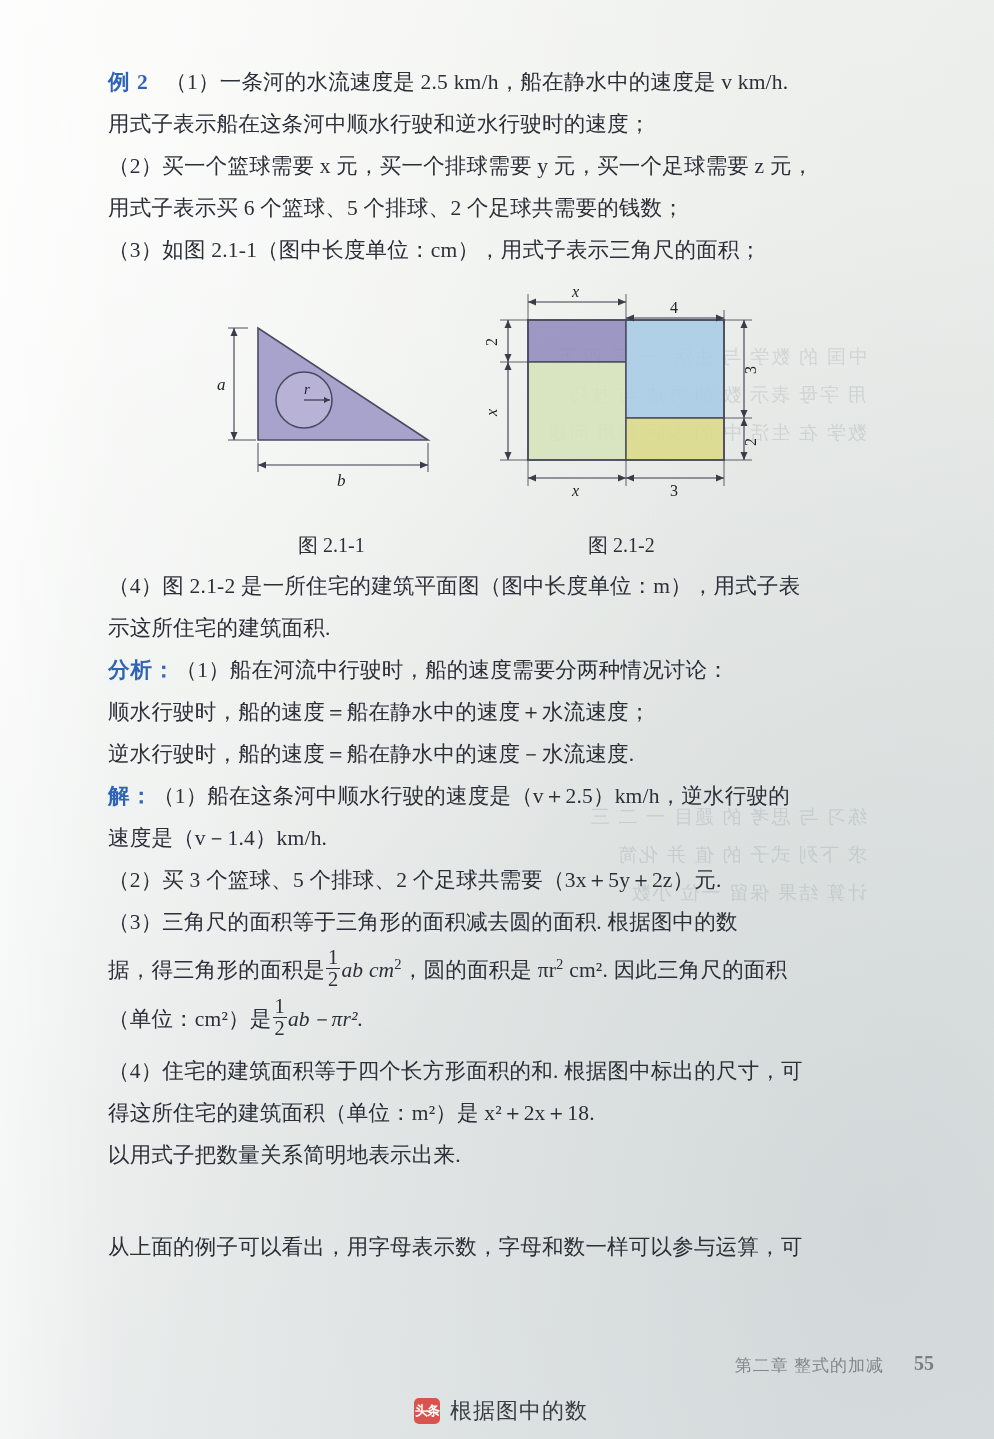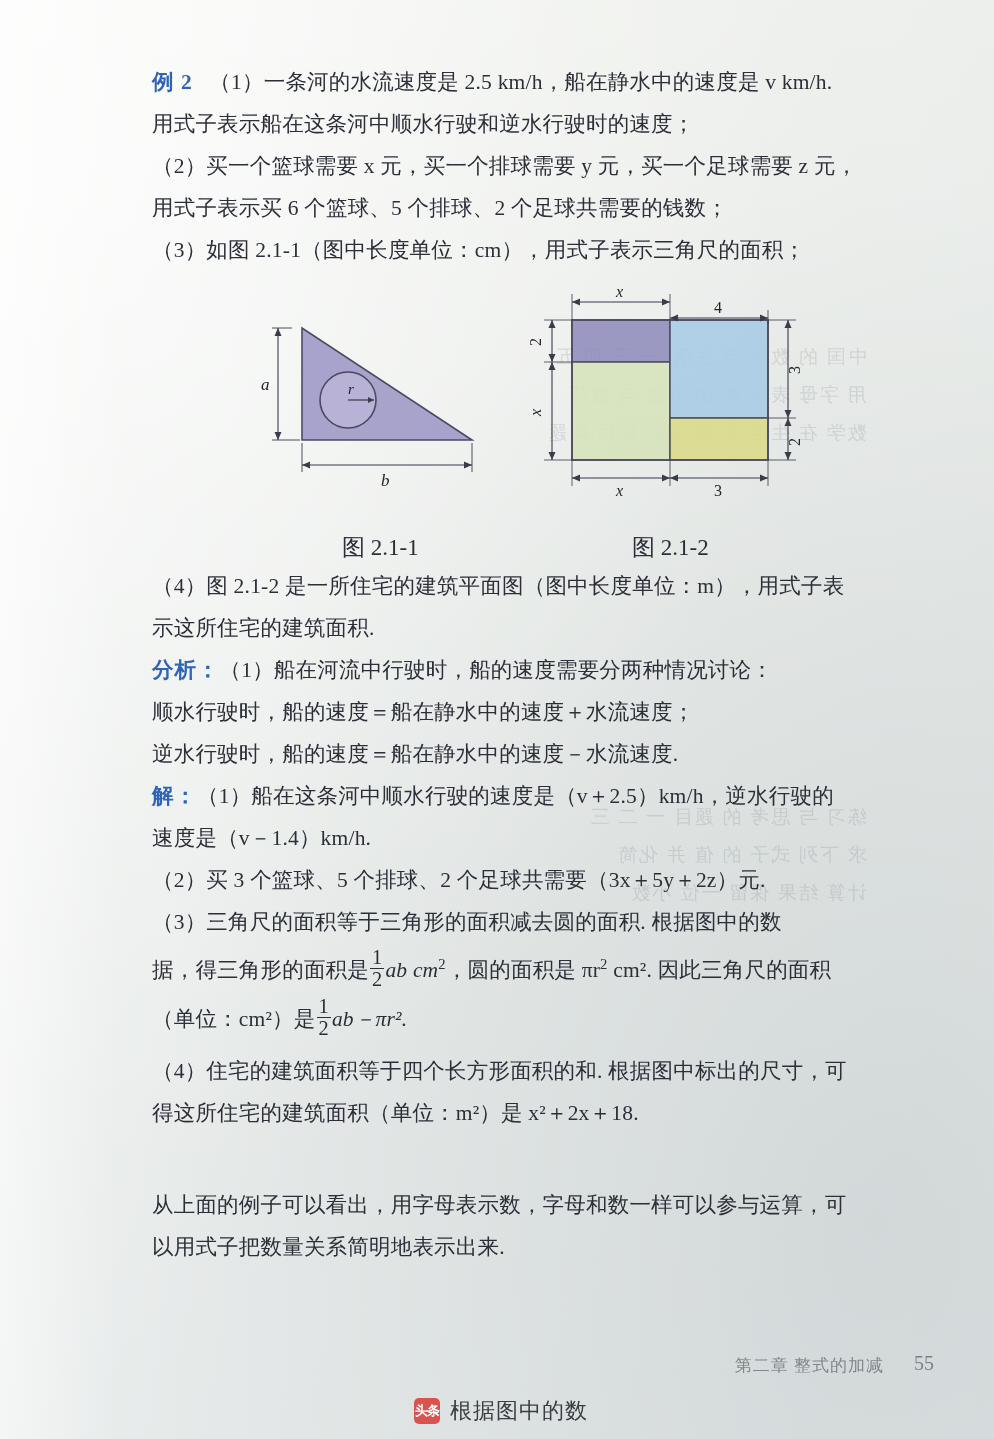--- a/index.html
+++ b/index.html
@@ -33,21 +33,20 @@
       radial-gradient(ellipse at 88% 85%, rgba(150,160,165,0.22), rgba(255,255,255,0) 60%),
       linear-gradient(90deg, rgba(255,255,255,0.5) 0%, rgba(255,255,255,0) 12%);
     pointer-events: none;
   }
   .content {
     position: absolute;
     left: 108px;
     top: 62px;
     width: 820px;
     z-index: 3;
-    margin-left: 44px;
   }
   p.tx {
     margin: 0 0 2px 0;
     font-size: 21.5px;
     line-height: 40px;
     letter-spacing: 0.2px;
     color: #2c2f38;
     text-align: justify;
   }
   .lbl {
@@ -75,21 +74,21 @@
 
   
   .figs {
     position: relative;
     height: 250px;
     margin: 10px 0 2px 0;
   }
   .fig-caps {
     position: relative;
     height: 34px;
-    font-size: 23px;
+    font-size: 20px;
   }
   .cap {
     position: absolute;
     color: #2c2f38;
   }
   .cap1 { left: 190px; }
   .cap2 { left: 480px; }
 
   
   .ghost {
@@ -121,21 +120,21 @@
     font-size: 17px;
     color: rgba(60,65,75,0.55);
     letter-spacing: 1px;
   }
   .footer .pno {
     position: absolute;
     right: 60px;
     bottom: 2px;
     font-size: 20px;
     color: rgba(60,65,75,0.6);
-    font-weight: normal;
+    font-weight: bold;
   }
   
   .watermark {
     position: absolute;
     left: 0;
     right: 0;
     bottom: 8px;
     height: 40px;
     display: flex;
     align-items: center;
@@ -309,22 +308,22 @@
   <p class="tx">
     <span>据，得三角形的面积是</span><span class="frac"><span class="num">1</span><span class="den">2</span></span><i class="v">ab cm</i><sup>2</sup><span>，圆的面积是 πr</span><sup>2</sup><span> cm². 因此三角尺的面积</span>
   </p>
   <p class="tx" style="line-height:52px;">
     <span>（单位：cm²）是</span><span class="frac"><span class="num">1</span><span class="den">2</span></span><i class="v">ab－πr².</i>
   </p>
 
   <p class="tx" style="margin-top:6px;">（4）住宅的建筑面积等于四个长方形面积的和. 根据图中标出的尺寸，可</p>
   <p class="tx">得这所住宅的建筑面积（单位：m²）是 x²＋2x＋18.</p>
 
+  <p class="tx">以用式子把数量关系简明地表示出来.</p>
   <p class="tx" style="margin-top:52px;">从上面的例子可以看出，用字母表示数，字母和数一样可以参与运算，可</p>
-  <p class="tx">以用式子把数量关系简明地表示出来.</p>
 
 </div>
 
 <div class="footer">
   <span class="chap">第二章  整式的加减</span>
   <span class="pno">55</span>
 </div>
 
 <div class="watermark">
   <span class="wm-logo">头条</span>

